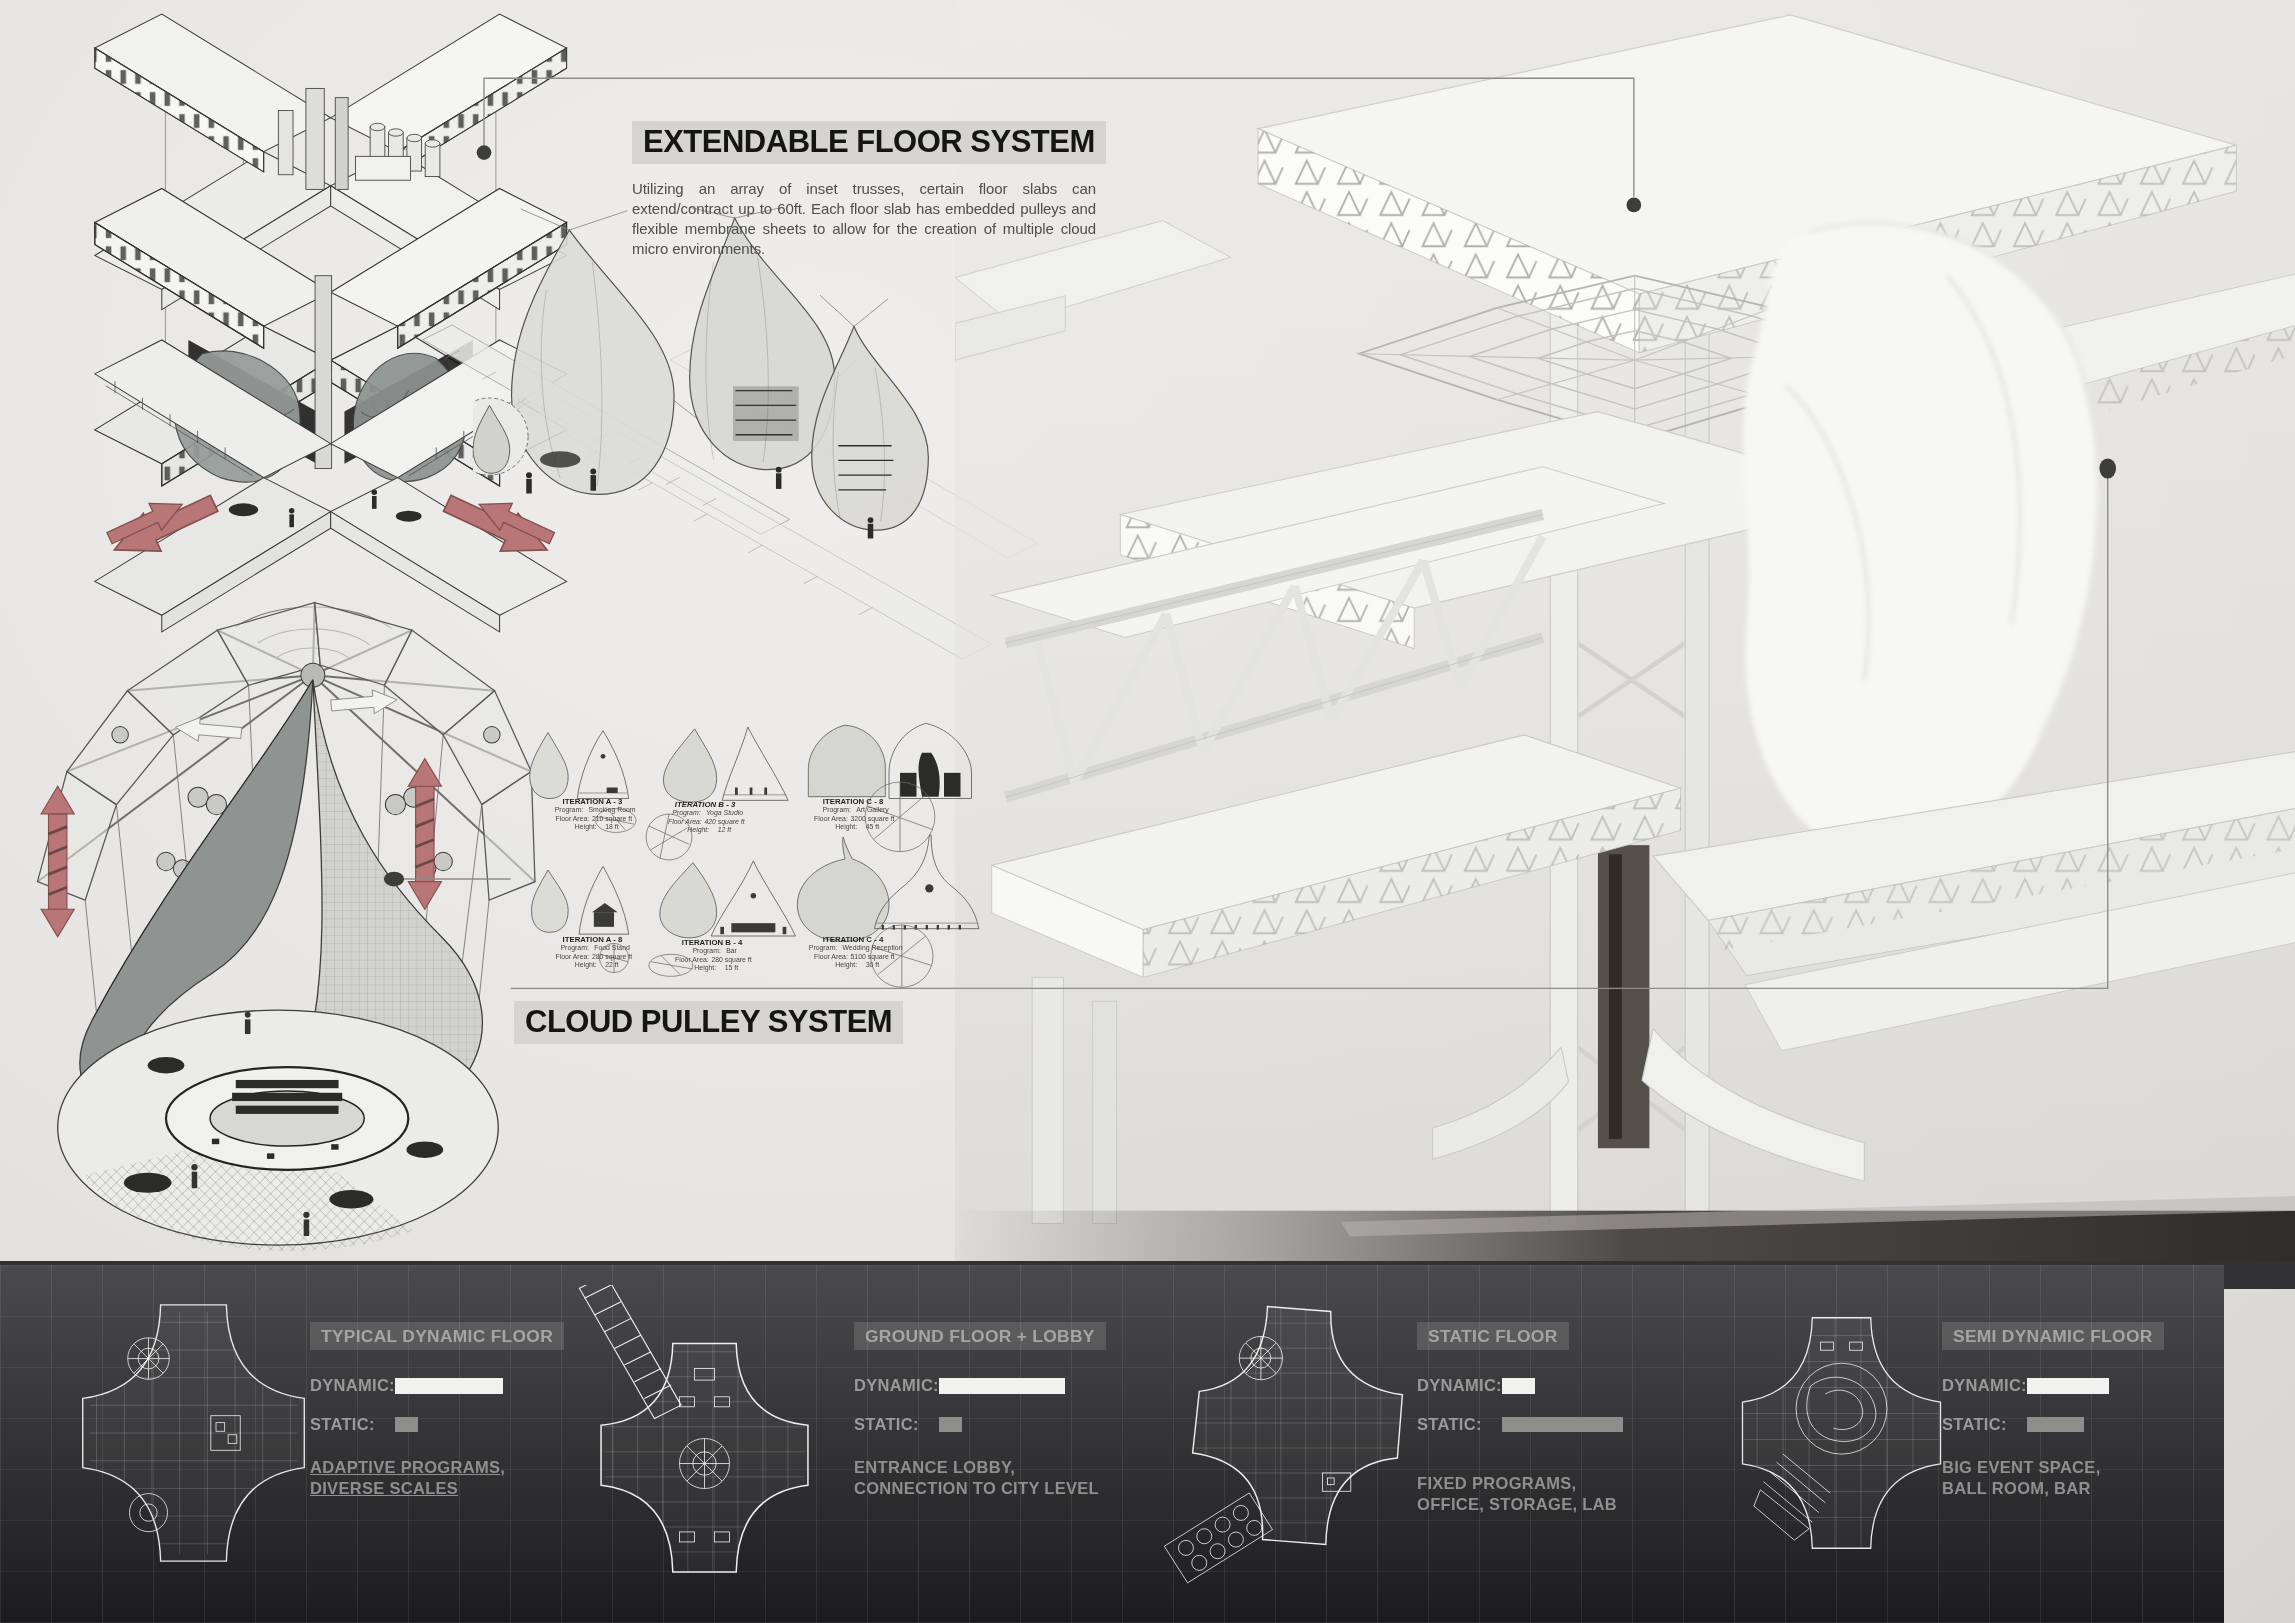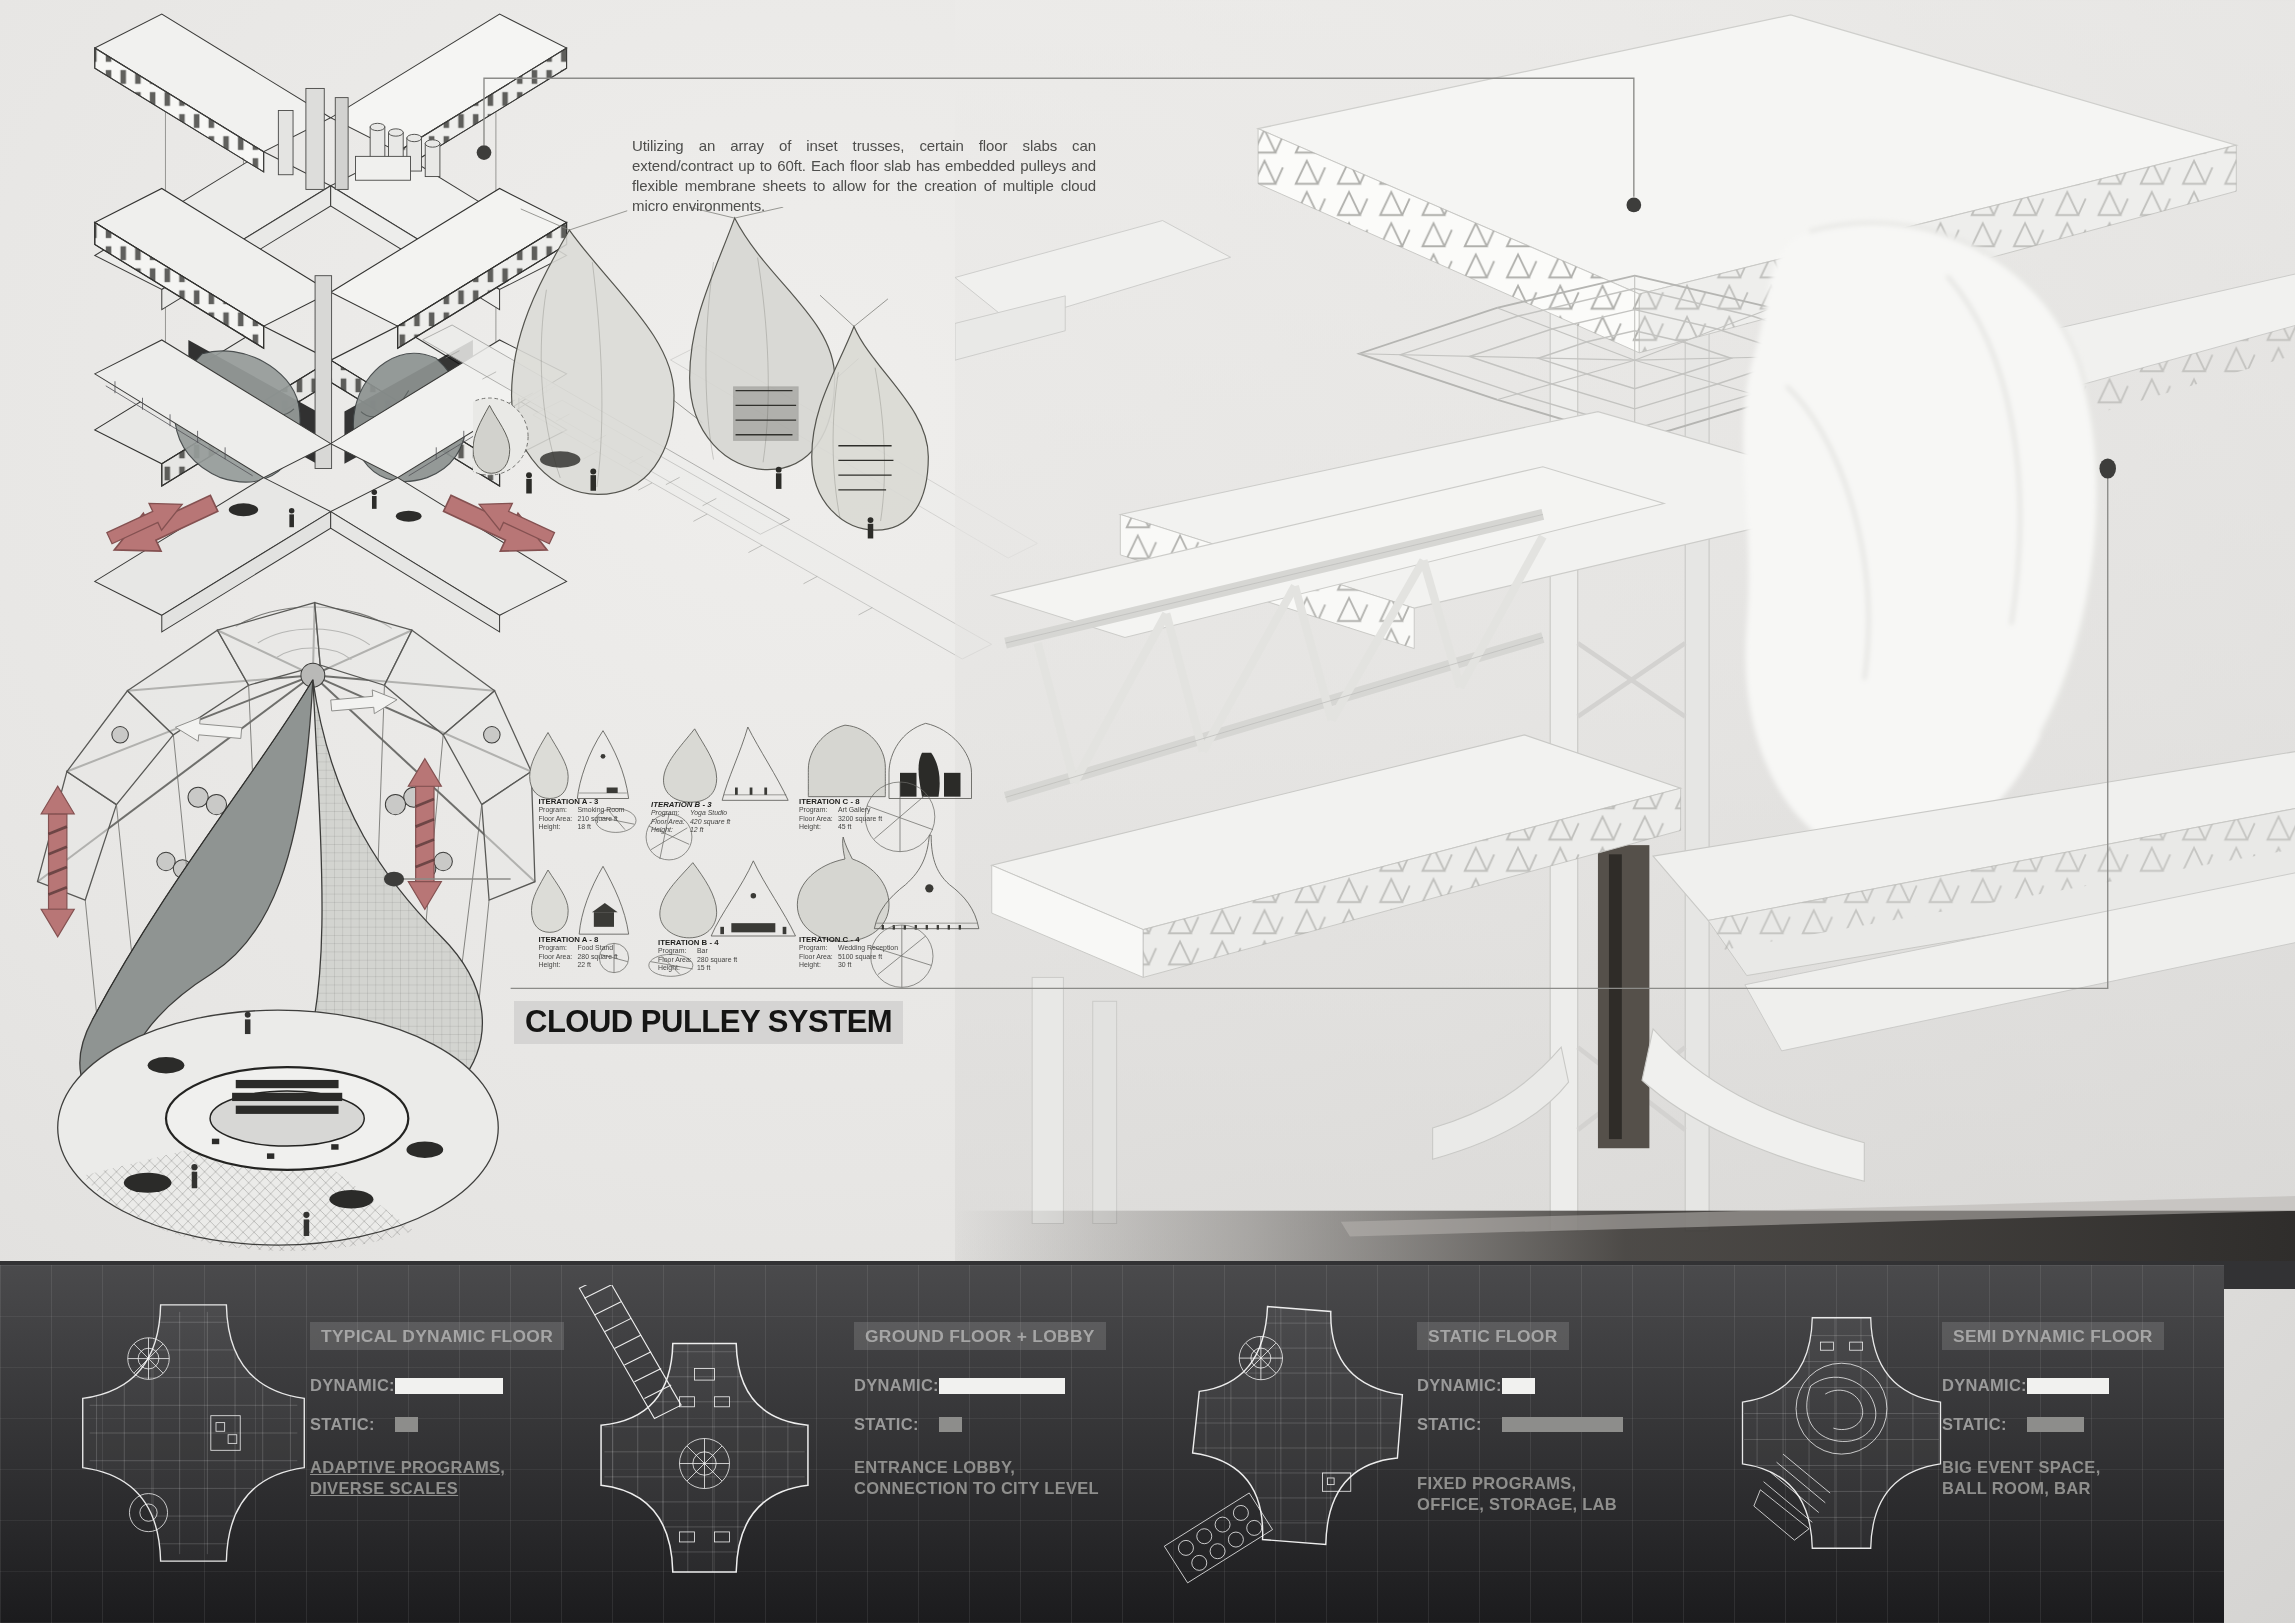--- a/index.html
+++ b/index.html
@@ -494,28 +494,29 @@
     </g>
     <g fill="#3d3d3b">
       <circle cx="527" cy="166" r="8"></circle>
       <circle cx="1779" cy="223" r="8"></circle>
       <ellipse cx="2295" cy="510" rx="9" ry="11"></ellipse>
       <ellipse cx="429" cy="957" rx="11" ry="8"></ellipse>
     </g>
   </svg>
 
   <div class="abs" id="extendable-block">
+    <div class="sec-title">EXTENDABLE FLOOR SYSTEM</div>
     <div class="sec-body">Utilizing an array of inset trusses, certain floor slabs can extend/contract up to 60ft. Each floor slab has embedded pulleys and flexible membrane sheets to allow for the creation of multiple cloud micro environments.</div>
   </div>
 
   <div class="abs" id="pulley-block">
     <div class="sec-title">CLOUD PULLEY SYSTEM</div>
   </div>
 
-  <div class="abs" style="left:522px;top:716px;width:459px;height:275px;">
+  <div class="abs" style="left:522px;top:716px;width:459px;height:275px;text-align:center;">
 
     <svg class="abs noptr" style="left:0;top:0;" width="459" height="275" viewBox="0 0 500 300">
       <g stroke="#5a5a55" stroke-width=".9">
 
         <path d="M28,18 C16,38 8,52 8,66 C8,82 18,90 30,90 C42,90 50,82 50,66 C50,52 38,36 28,18 Z" fill="#dcdcd7"></path>
         <path d="M88,16 C72,40 62,70 60,90 L116,90 C112,60 100,36 88,16 Z" fill="none"></path>
         <line x1="62" y1="84" x2="114" y2="84" stroke-width=".6"></line>
         <rect x="92" y="78" width="12" height="6" fill="#3a3a36" stroke="none"></rect>
         <circle cx="88" cy="44" r="2.6" fill="#3a3a36" stroke="none"></circle>
 

